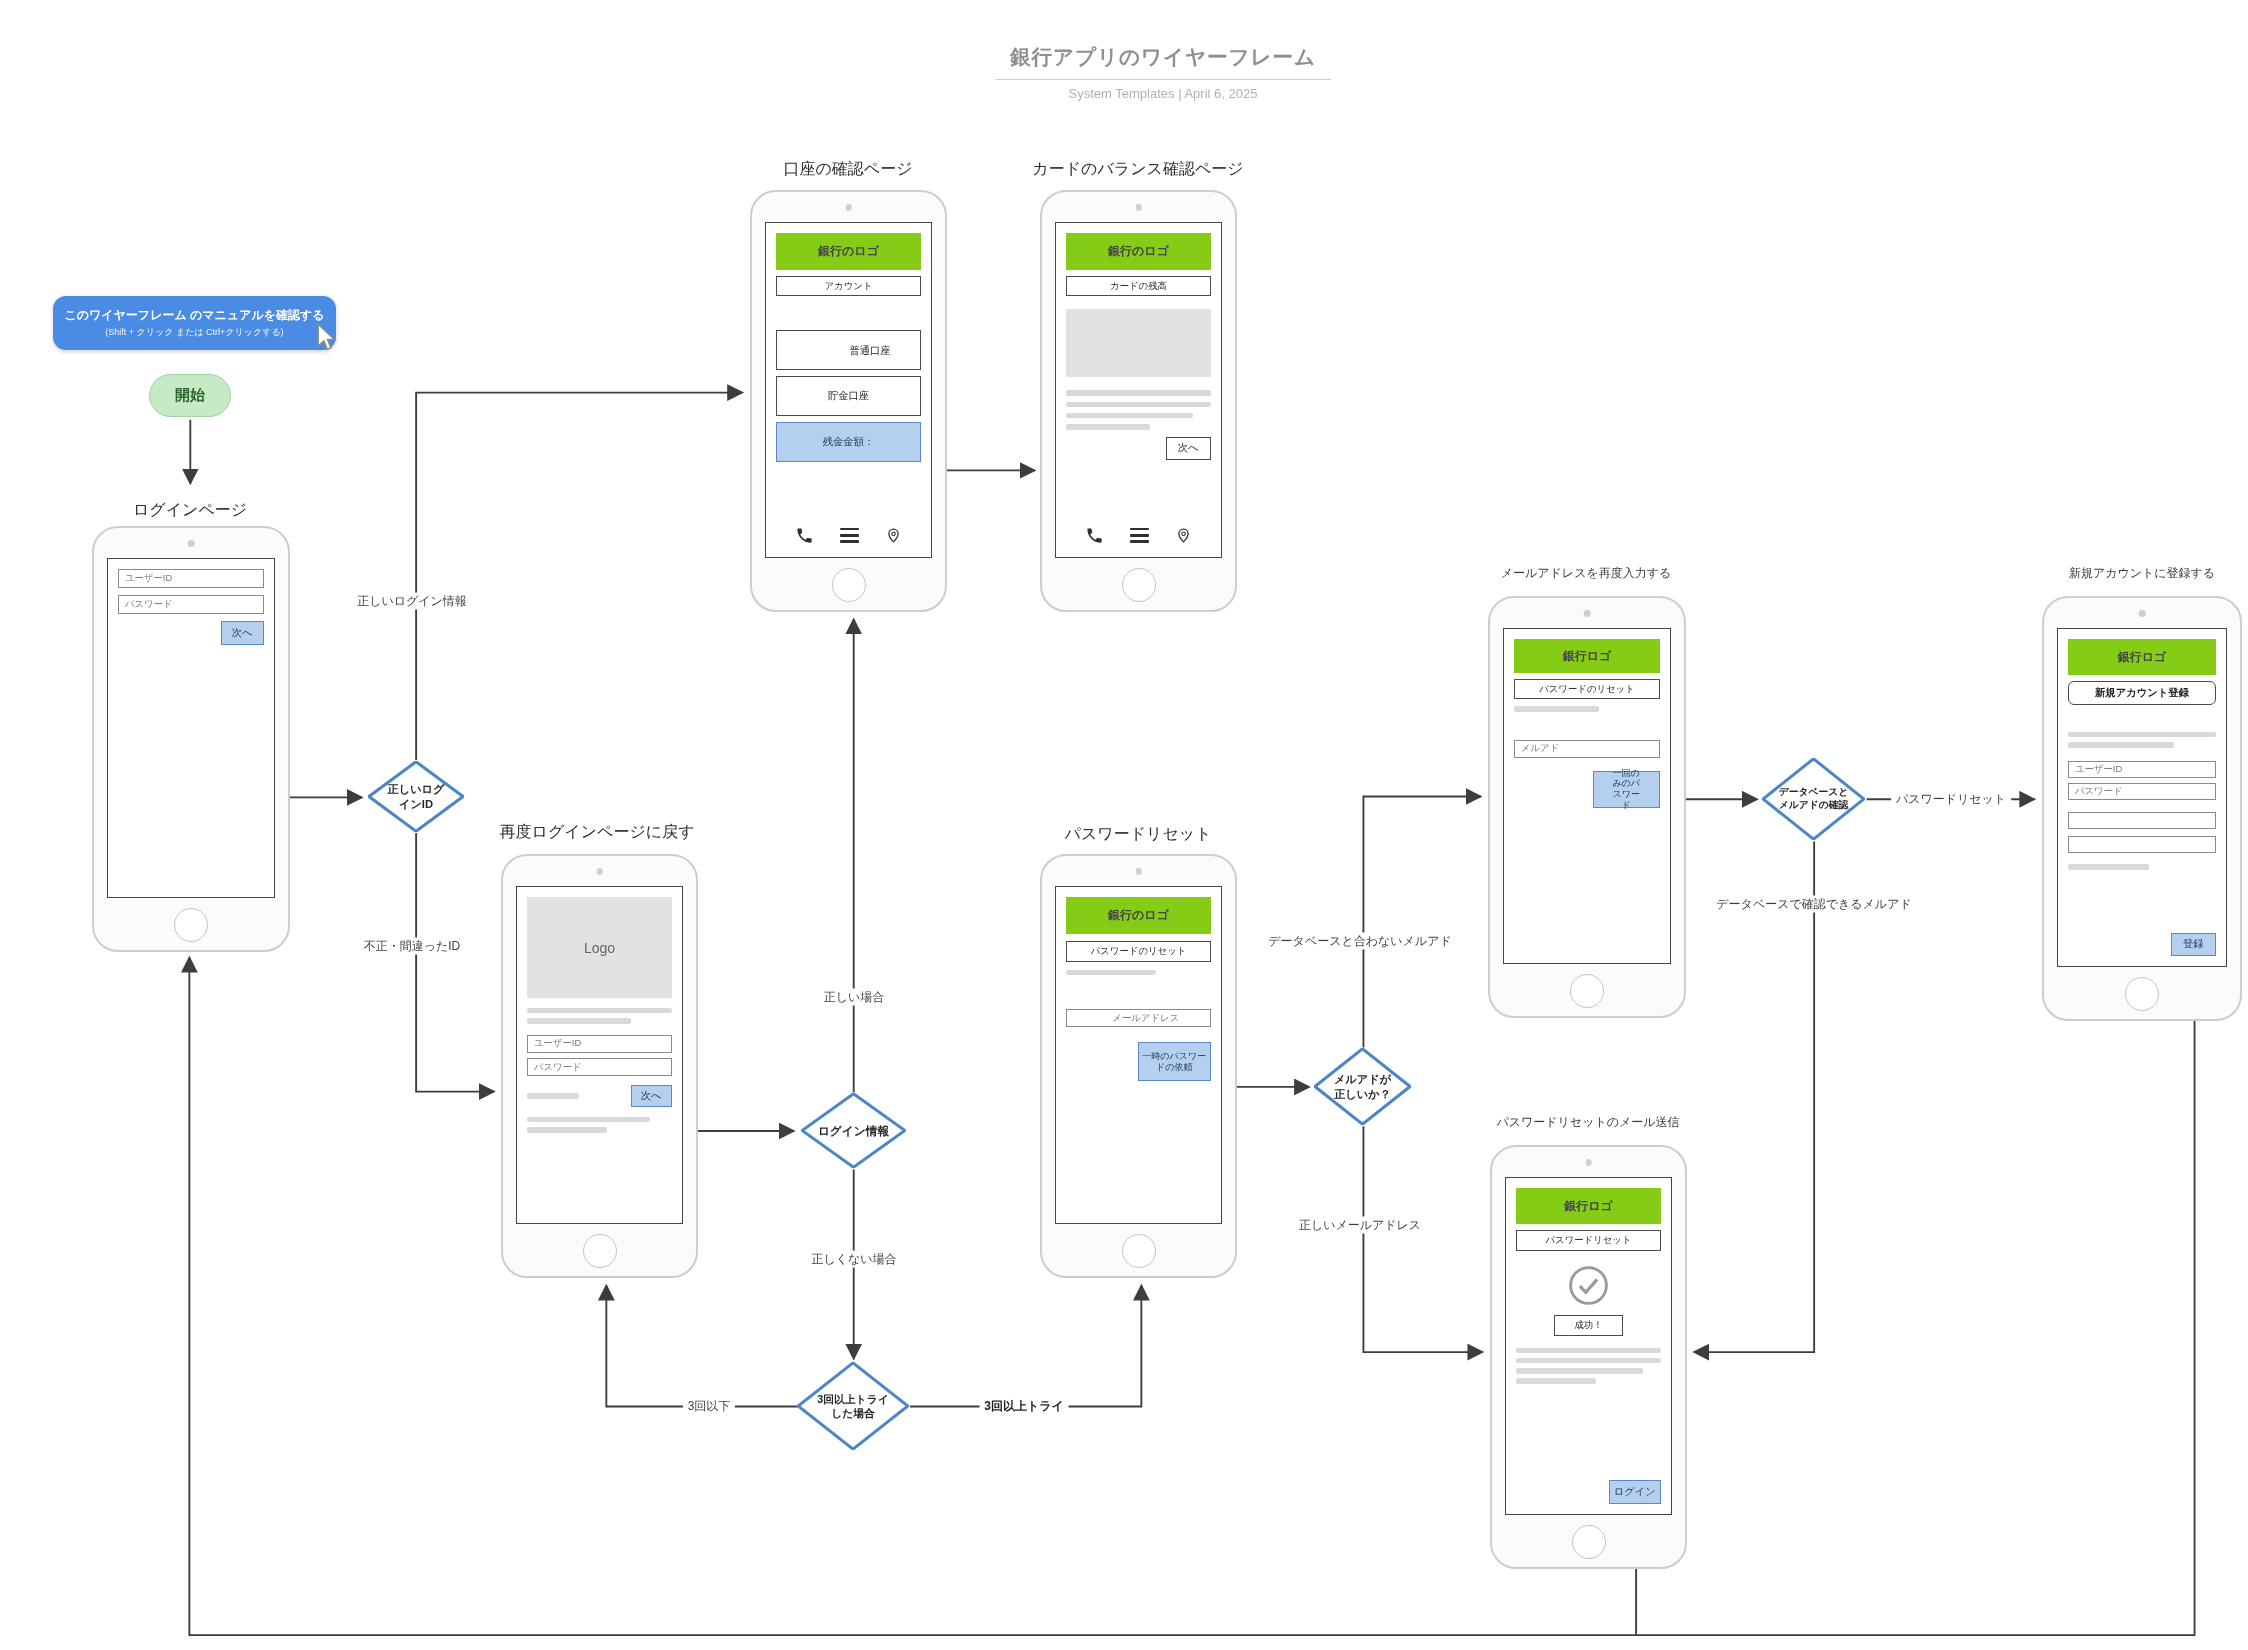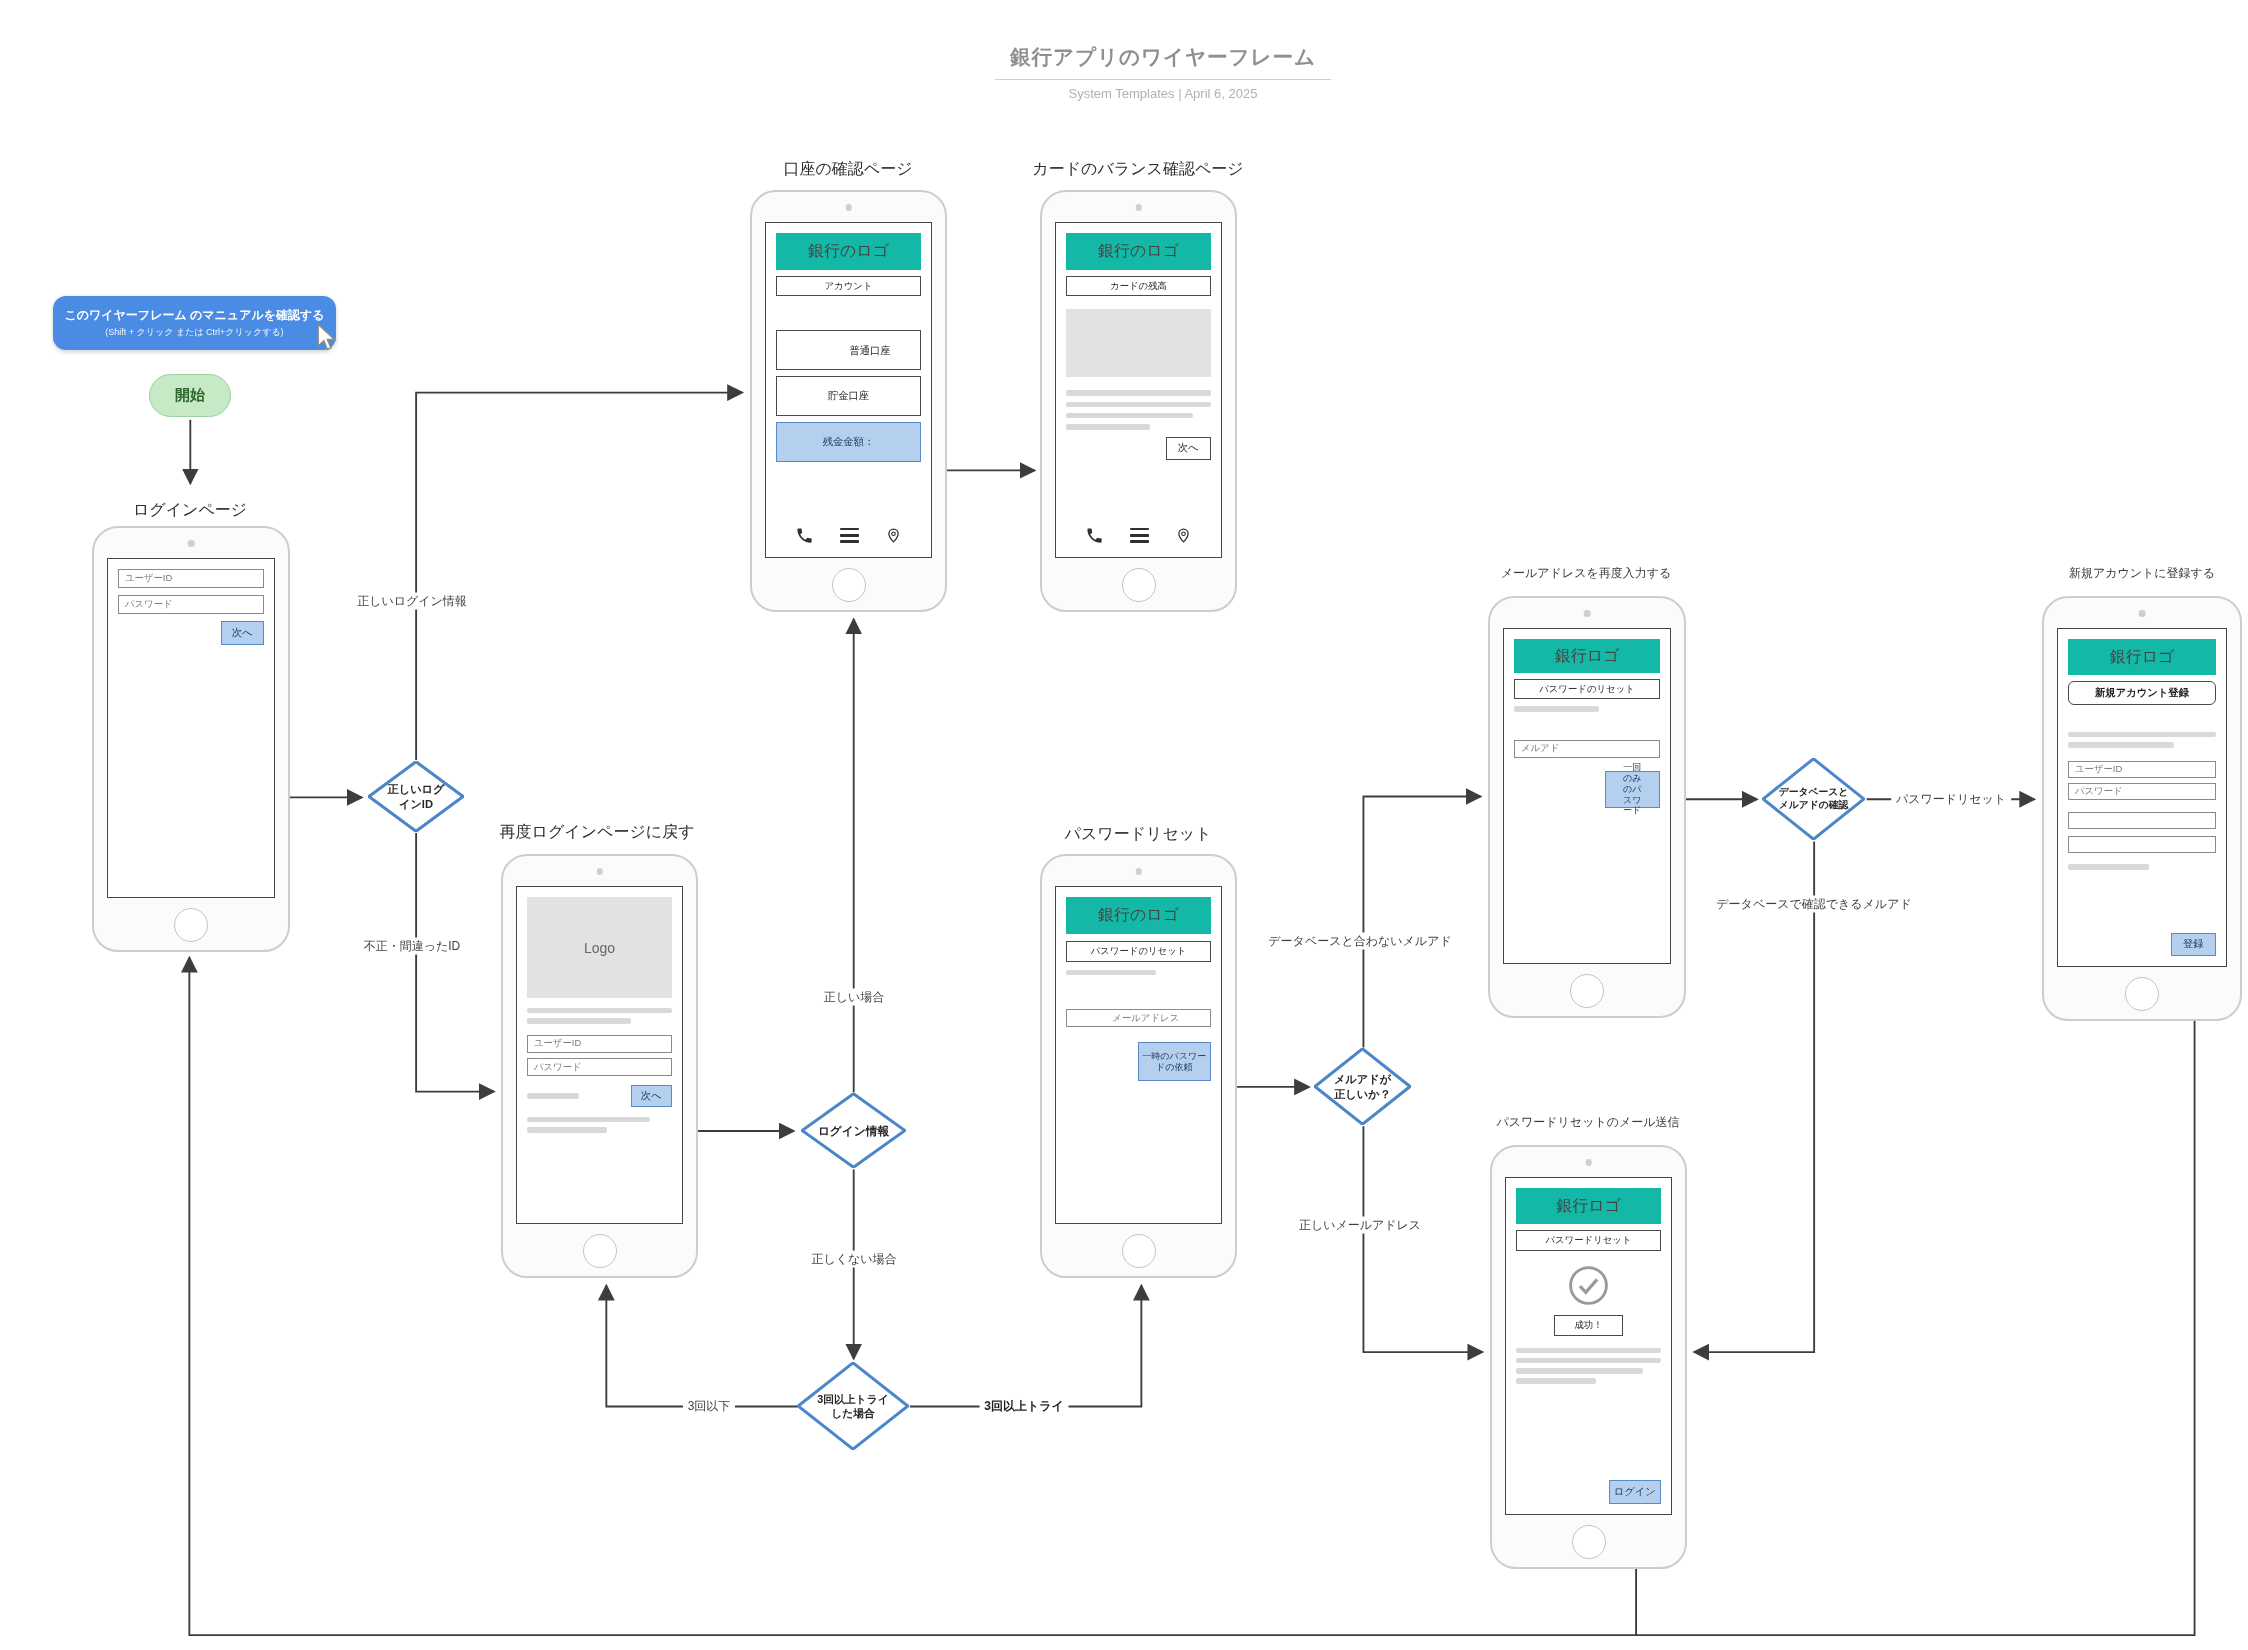--- a/index.html
+++ b/index.html
@@ -36,21 +36,21 @@
   
   .phone { position:absolute; background:#fbfbfb; border:2.3px solid #cdcdcd; border-radius:26px; }
   .camera { position:absolute; top:12px; left:50%; transform:translateX(-50%); width:6.6px; height:6.6px;
             border-radius:50%; background:#cfcfcf; }
   .home { position:absolute; bottom:8.4px; left:50%; transform:translateX(-50%); width:34px; height:34px;
           border:1.9px solid #c4c4c4; border-radius:50%; background:#fff; }
   .screen { position:absolute; left:13px; right:13px; top:30px; bottom:52px; background:#fff;
             border:1.9px solid #454545; display:flex; flex-direction:column; padding:10.3px; }
 
   .logo-box { background:#e2e2e2; color:#555; display:flex; align-items:center; justify-content:center; font-size:12px; }
-  .bank-logo { background:#14b8a6; color:#444; display:flex; align-items:center; justify-content:center; font-size:16px; }
+  .bank-logo { background:#84cc16; color:#444; display:flex; align-items:center; justify-content:center; font-size:12px;font-weight:bold; }
   .wire-btn { background:#fff; border:1.4px solid #4a4a4a; color:#1e1e1e; display:flex; align-items:center;
               justify-content:center; font-size:10.3px; text-align:center; line-height:1.15; }
   .blue-btn { background:#b5d0ef; border:1.4px solid #5a8ac5; color:#17335c; display:flex; align-items:center;
               justify-content:center; font-size:10.3px; text-align:center; line-height:1.2; }
   .wire-input { border:1.2px solid #8a8a8a; color:#787878; font-size:9.4px; display:flex; align-items:center;
                 padding-left:5.6px; background:#fff; }
   .gray-line { height:5.6px; background:#d9d9d9; border-radius:1.9px; }
 
   .icon-row { margin-top:auto; display:flex; justify-content:center; align-items:center; gap:26px; padding-bottom:1.9px; }
   .menu-ic { display:flex; flex-direction:column; gap:3.7px; }
@@ -234,21 +234,21 @@
   </div>
 
   <div class="phone" style="left:1488px; top:596px; width:198px; height:422px;">
     <div class="camera"></div>
     <div class="screen">
       <div class="bank-logo" style="height:34px; margin-bottom:5.6px;">銀行ロゴ</div>
       <div class="wire-btn" style="height:20.6px; margin-bottom:6.6px; font-size:9.4px;">パスワードのリセット</div>
       <div class="gray-line" style="width:58%; margin-bottom:28px;"></div>
       <div class="wire-input" style="height:18px; margin-bottom:13px;">メルアド</div>
       <div style="display:flex; justify-content:flex-end;">
-        <div class="blue-btn" style="width:55px; height:37px; font-size:9px; padding:15px;margin-left:36px;">一回のみのパスワード</div>
+        <div class="blue-btn" style="width:67px; height:37px; font-size:9px; padding:15px;margin-left:36px;">一回のみのパスワード</div>
       </div>
     </div>
     <div class="home"></div>
   </div>
 
   <div class="phone" style="left:2042px; top:596px; width:200px; height:425px;">
     <div class="camera"></div>
     <div class="screen">
       <div class="bank-logo" style="height:36px; margin-bottom:5.6px;">銀行ロゴ</div>
       <div class="wire-btn" style="height:24px; margin-bottom:27px; font-weight:bold;border-radius:6px;">新規アカウント登録</div>

